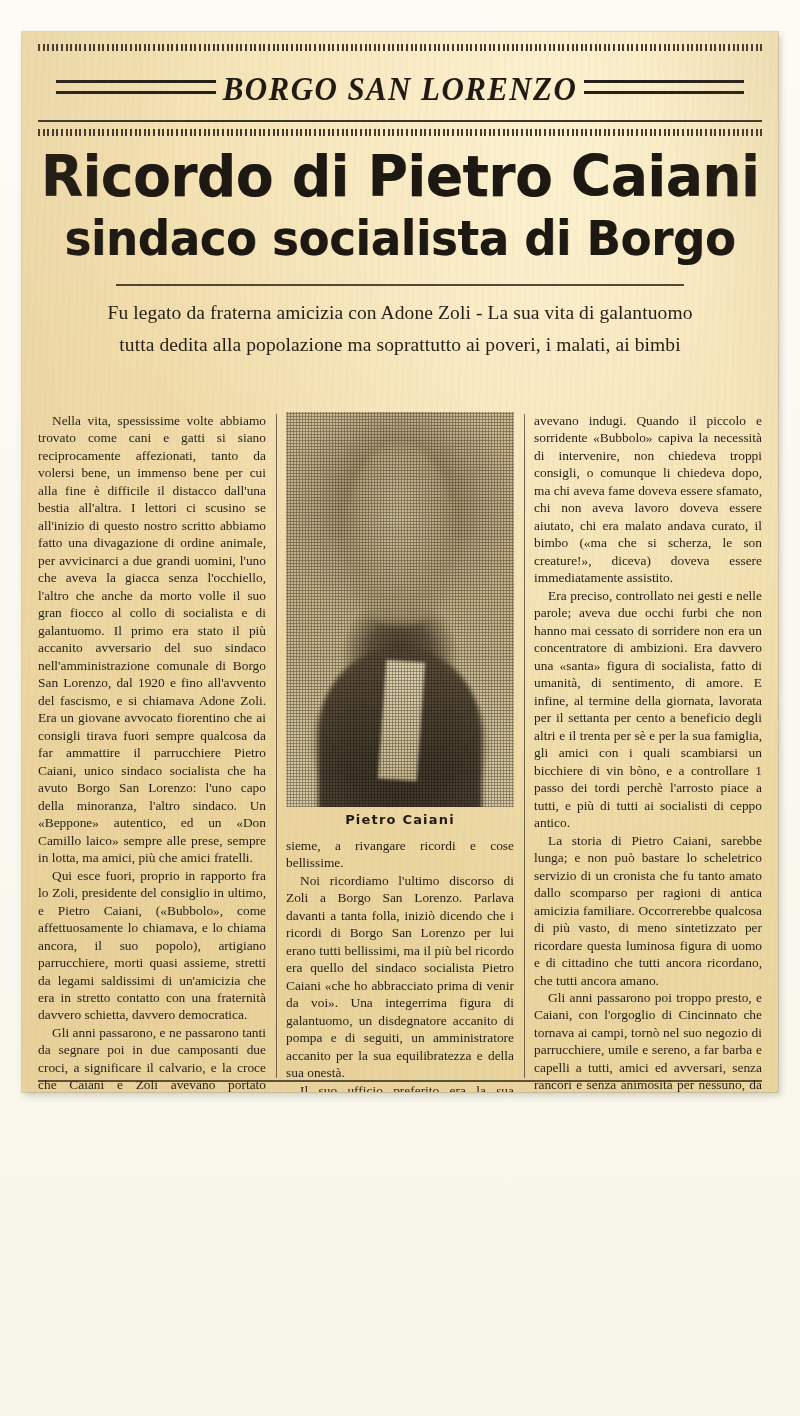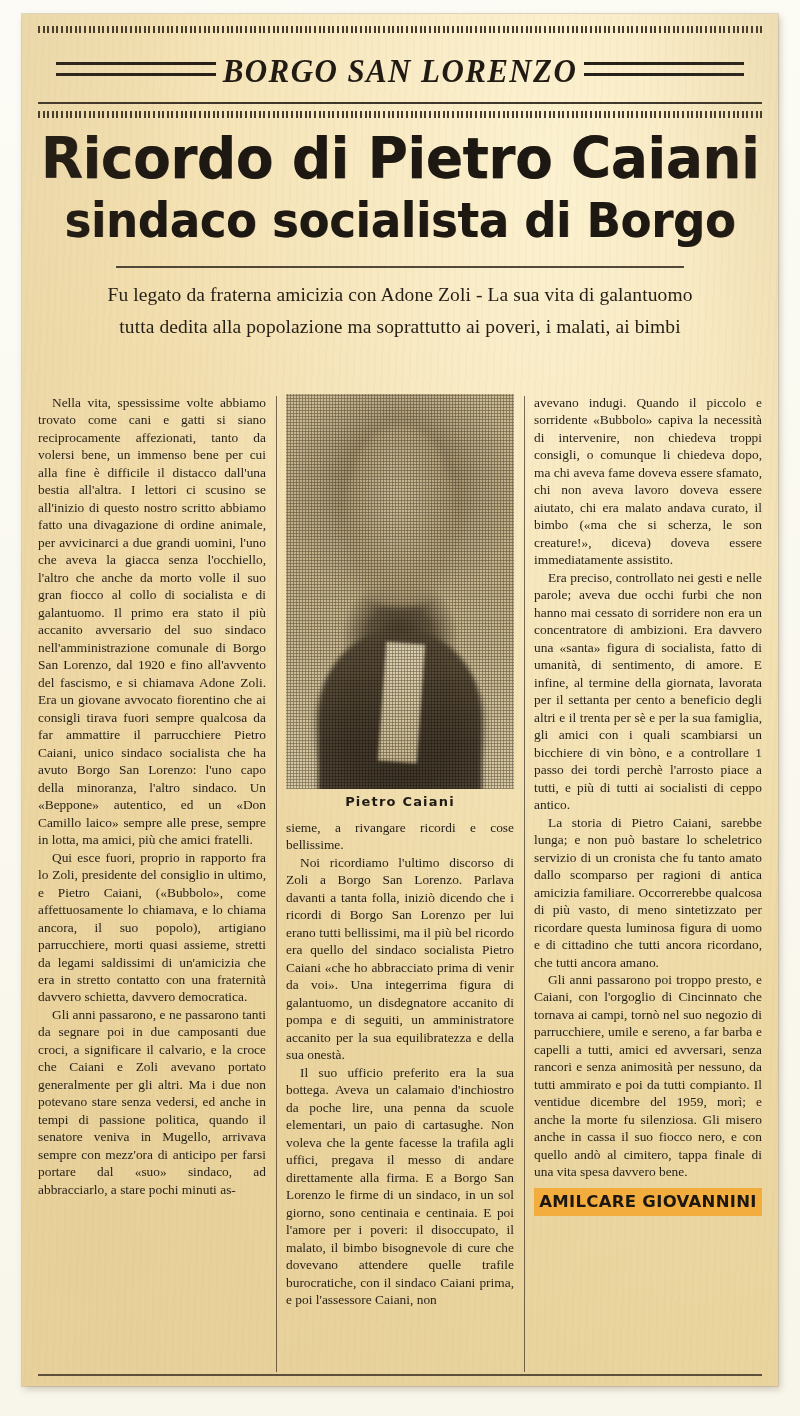--- a/index.html
+++ b/index.html
@@ -10,21 +10,21 @@
     font-family:"Liberation Serif", serif;
   }
   #page{
     position:relative;width:800px;height:1416px;
     background:
       radial-gradient(ellipse at 30% 20%, rgba(255,255,255,0.18), rgba(0,0,0,0) 60%),
       linear-gradient(180deg,#fcfbf4 0%,#f8f6ea 100%);
   }
   
   .clip{
-    position:absolute;left:22px;top:14px;width:756px;height:1372px;
+    position:absolute;left:22px;top:32px;width:756px;height:1060px;
     background:
       repeating-linear-gradient(92deg, rgba(190,160,105,0.045) 0px, rgba(190,160,105,0.045) 2px, rgba(0,0,0,0) 2px, rgba(0,0,0,0) 7px),
       radial-gradient(ellipse at 70% 12%, rgba(255,247,219,0.75), rgba(0,0,0,0) 55%),
       radial-gradient(ellipse at 10% 85%, rgba(226,198,142,0.45), rgba(0,0,0,0) 60%),
       linear-gradient(168deg,#f4e2b4 0%,#f1dcab 38%,#eedaa6 62%,#e9d49e 100%);
     box-shadow:0 0 0 1px rgba(150,120,70,0.25), 2px 3px 7px rgba(90,70,35,0.28);
     overflow:hidden;
   }
   .clip:after{
     content:"";position:absolute;inset:0;pointer-events:none;

